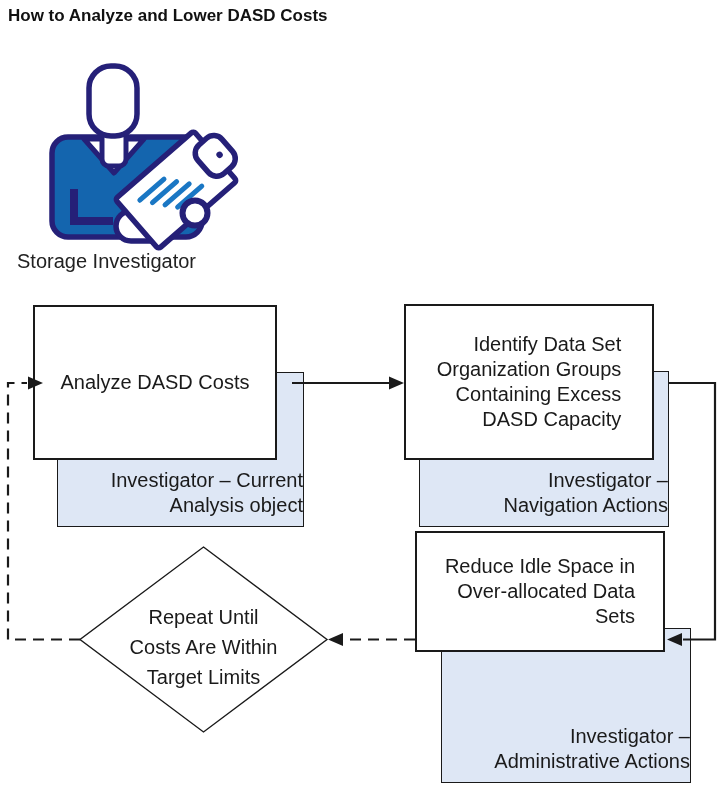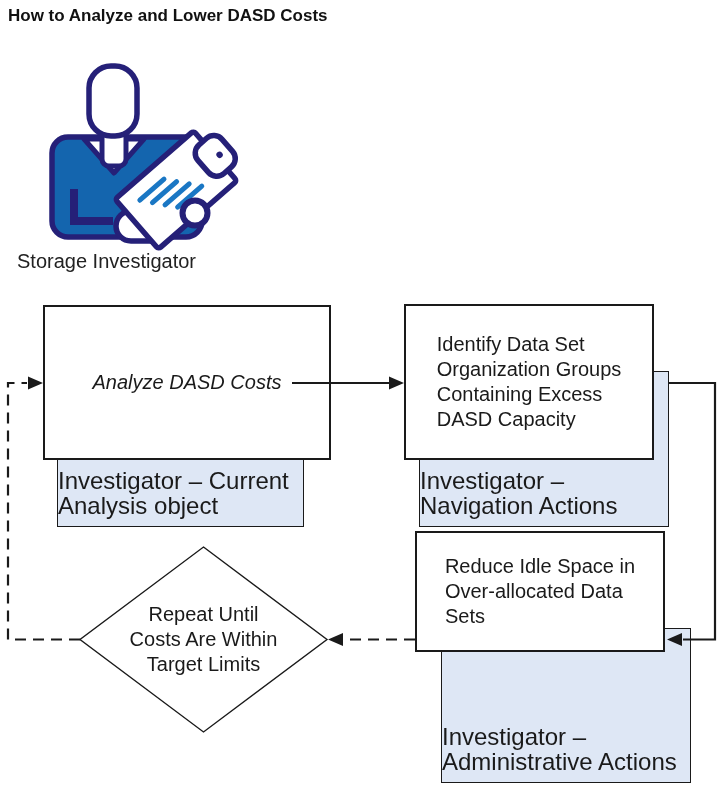--- a/index.html
+++ b/index.html
@@ -35,42 +35,42 @@
   .actor-icon .bline{stroke:var(--line-blue);stroke-width:5;stroke-linecap:round;}
   .actor-icon .ring{fill:#fff;stroke:var(--navy);stroke-width:6;}
   .actor-label{
     position:absolute;left:17px;top:250px;width:220px;
     font-size:20px;color:#222;
   }
   .main-box{
     position:absolute;box-sizing:border-box;
     background:#fff;border:2px solid var(--border);
     display:flex;align-items:center;justify-content:center;
-    text-align:left;font-size:20px;line-height:25px;
+    text-align:right;font-size:20px;line-height:25px;
     white-space:pre-line;z-index:2;
   }
   .tool-box{
     position:absolute;box-sizing:border-box;
     background:var(--tool-fill);border:1.5px solid var(--border);
     z-index:1;
   }
   .tool-label{
     position:absolute;left:0;right:0;bottom:8px;
-    text-align:left;font-size:24px;line-height:25px;
+    text-align:right;font-size:20px;line-height:25px;
     white-space:pre-line;
   }
-  #box-analyze{left:43px;top:305px;width:288px;height:155px;font-style:italic;}
+  #box-analyze{left:33px;top:305px;width:244px;height:155px;}
   #tool-analyze{left:57px;top:372px;width:247px;height:155px;}
   #box-identify{left:404px;top:304px;width:250px;height:156px;}
   #tool-identify{left:419px;top:371px;width:250px;height:156px;}
   #box-reduce{left:415px;top:531px;width:250px;height:121px;}
   #tool-reduce{left:441px;top:628px;width:250px;height:155px;}
   .diamond-label{
     position:absolute;left:80px;top:602px;width:247px;
-    text-align:center;font-size:20px;line-height:25px;
+    text-align:center;font-size:20px;line-height:30px;
     white-space:pre-line;z-index:6;
   }
   .connectors{
     position:absolute;left:0;top:0;width:720px;height:787px;
     z-index:5;pointer-events:none;
   }
   .connectors .diamond{fill:#fff;stroke:var(--border);stroke-width:1.4;}
   .connectors .flow{fill:none;stroke:var(--border);stroke-width:2.2;}
   .connectors .dashed{stroke-dasharray:11 7;}
   .connectors .head{fill:var(--border);stroke:none;}

